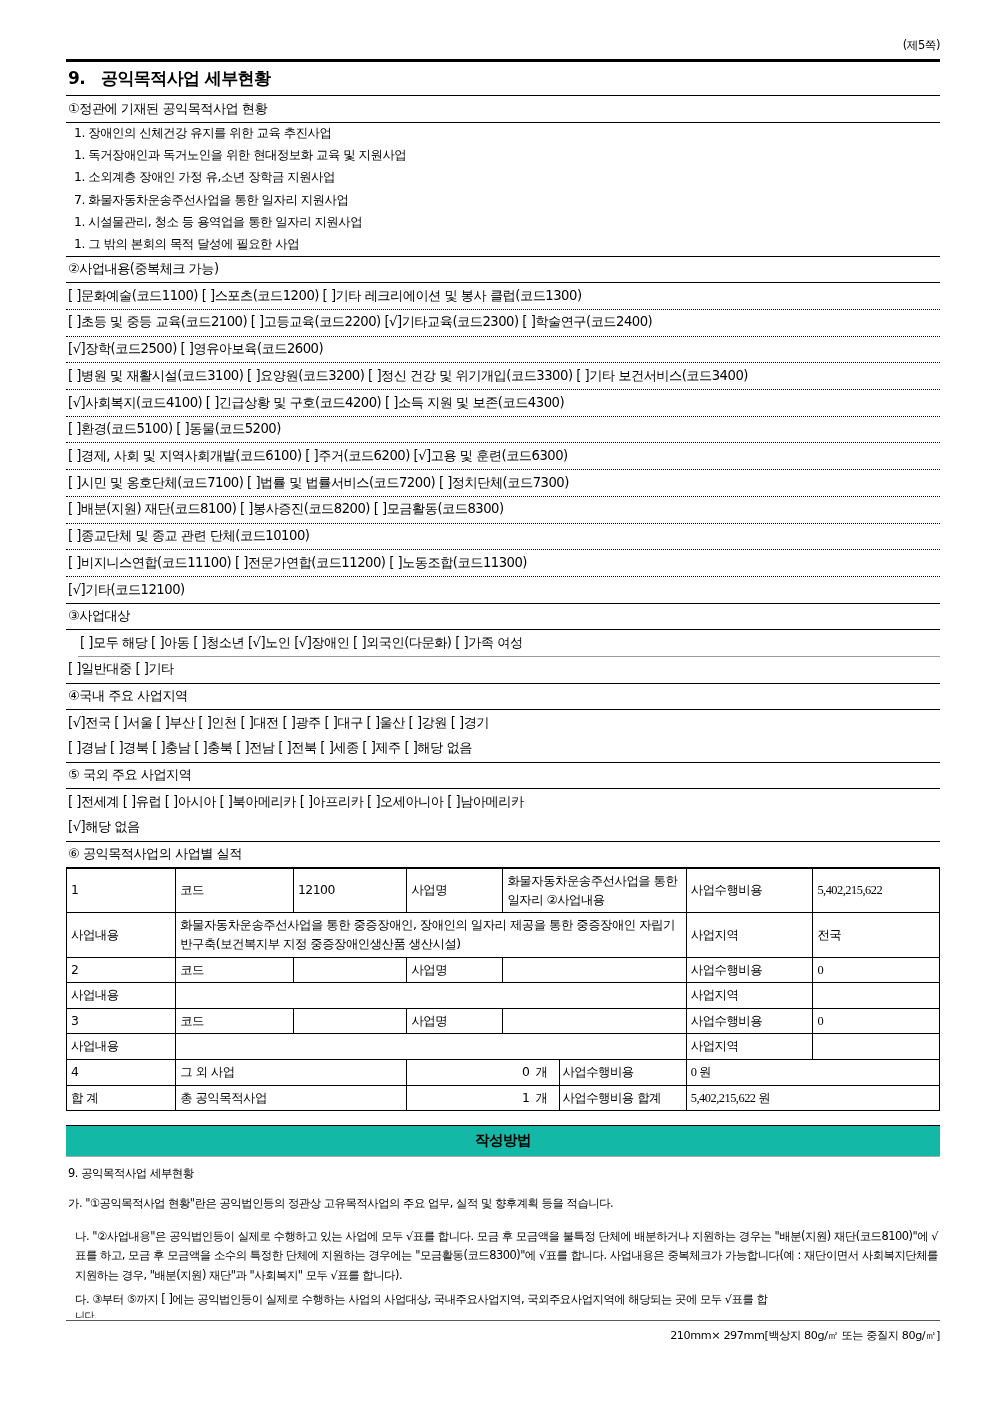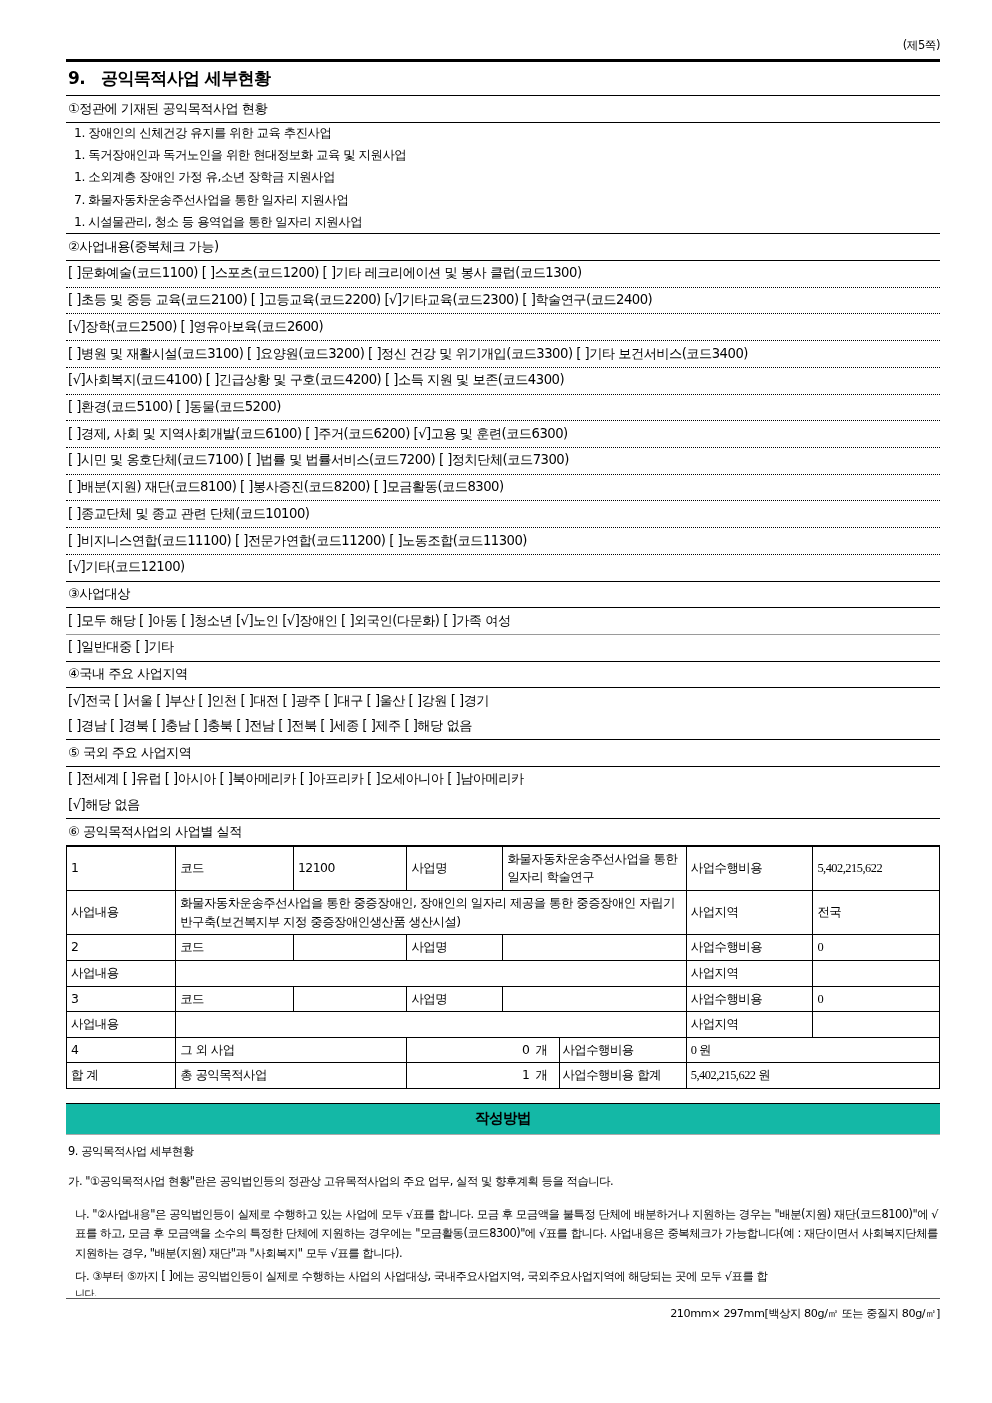--- a/index.html
+++ b/index.html
@@ -29,21 +29,21 @@
     border-bottom:1.6px solid #000;
     font-size:17px;
     font-weight:bold;
     letter-spacing:-.6px;
     padding:5px 2px 5px 2px;
   }
 
   
   .blk{ border-bottom:1.1px solid #000; }
   .blk.dashed{ border-bottom:1.1px dotted #000; }
-  .blk.thin{ border-bottom:.8px solid #9a9a9a; }
+  .blk.thin{ border-bottom:.8px solid #9a9a9a;margin-left:12px; }
   .row{
     font-size:13.2px;
     letter-spacing:-.55px;
     padding:3.5px 2px 4px 2px;
     line-height:1.38;
     white-space:nowrap;
   }
   .row.wrapme{ white-space:normal; }
   .hdr{ font-size:13.2px; letter-spacing:-.55px; padding:3.5px 2px 4px 2px; }
   .list-item{
@@ -133,20 +133,21 @@
 
   <div class="blk">
     <div class="hdr">①정관에 기재된 공익목적사업 현황</div>
   </div>
   <div class="blk">
     <div class="list-item">1. 장애인의 신체건강 유지를 위한 교육 추진사업</div>
     <div class="list-item">1. 독거장애인과 독거노인을 위한 현대정보화 교육 및 지원사업</div>
     <div class="list-item">1. 소외계층 장애인 가정 유,소년 장학금 지원사업</div>
     <div class="list-item">7. 화물자동차운송주선사업을 통한 일자리 지원사업</div>
     <div class="list-item">1. 시설물관리, 청소 등 용역업을 통한 일자리 지원사업</div>
+    <div class="list-item">1. 그 밖의 본회의 목적 달성에 필요한 사업</div>
   </div>
 
   <div class="blk">
     <div class="hdr">②사업내용(중복체크 가능)</div>
   </div>
   <div class="blk dashed">
       <div class="row cb">[ ]문화예술(코드1100) [ ]스포츠(코드1200) [ ]기타 레크리에이션 및 봉사 클럽(코드1300)</div>
     </div>
   <div class="blk dashed">
       <div class="row cb">[ ]초등 및 중등 교육(코드2100) [ ]고등교육(코드2200) [√]기타교육(코드2300) [ ]학술연구(코드2400)</div>
@@ -226,21 +227,21 @@
       <col style="width:14.5%">
       <col style="width:14.5%">
     </colgroup>
     <tbody>
 
       <tr>
         <td rowspan="1" class="dashbot">1</td>
         <td class="dashbot">코드</td>
         <td class="dashbot">12100</td>
         <td class="dashbot">사업명</td>
-        <td class="dashbot t-top">화물자동차운송주선사업을 통한 일자리 학술연구</td>
+        <td class="dashbot t-top">화물자동차운송주선사업을 통한 일자리 ②사업내용</td>
         <td class="dashbot">사업수행비용</td>
         <td class="dashbot num">5,402,215,622</td>
       </tr>
       <tr>
         <td class="dashtop">사업내용</td>
         <td class="dashtop t-top" colspan="4">화물자동차운송주선사업을 통한 중증장애인, 장애인의 일자리 제공을 통한 중증장애인 자립기반구축(보건복지부 지정 중증장애인생산품 생산시설)</td>
         <td class="dashtop">사업지역</td>
         <td class="dashtop">전국</td>
       </tr>
 

